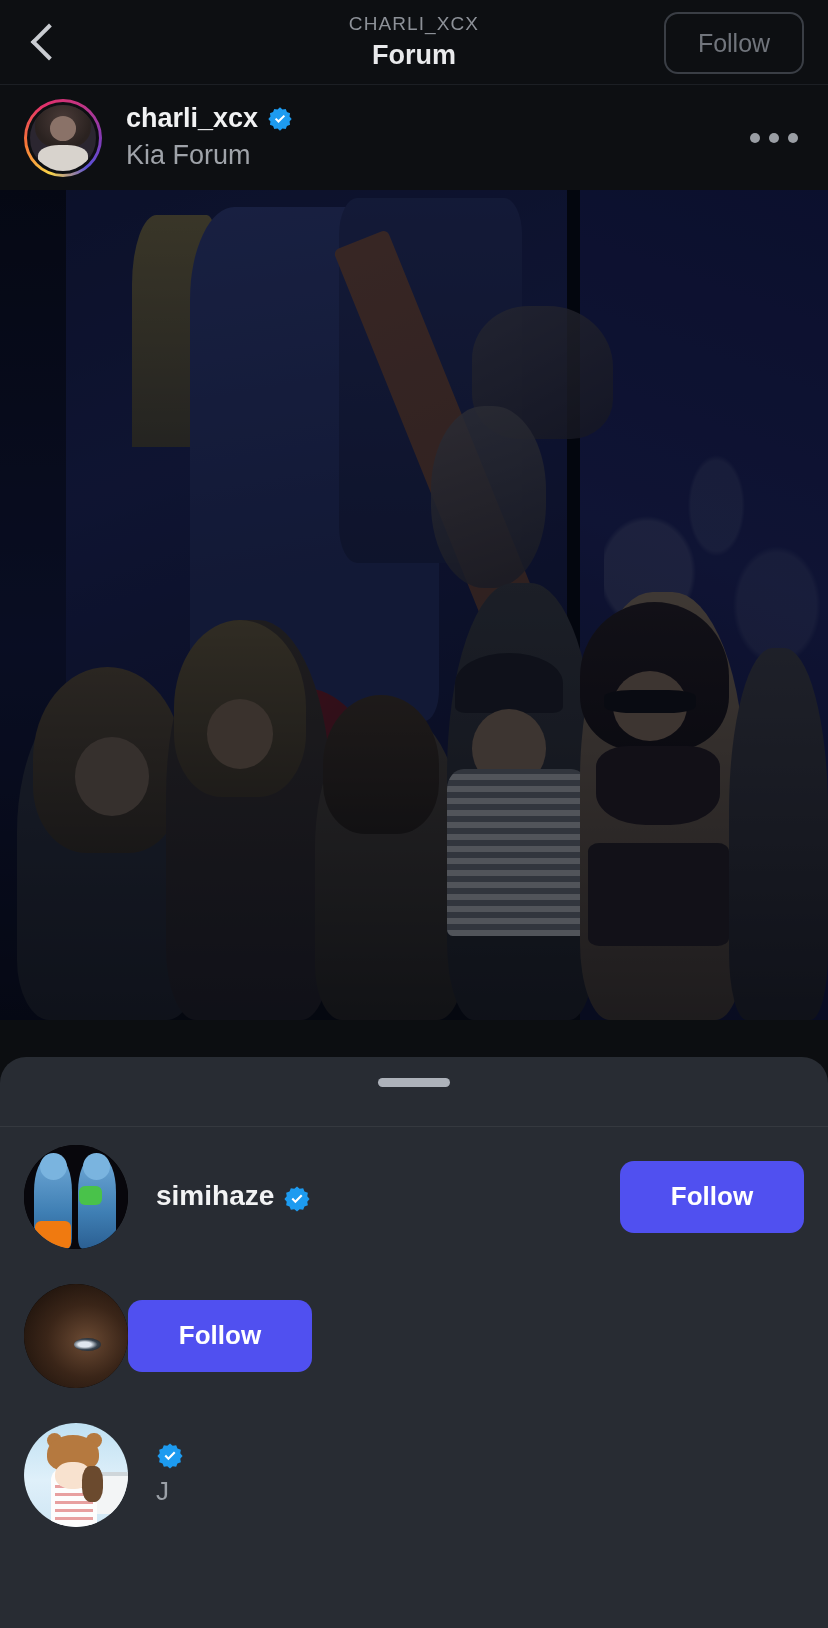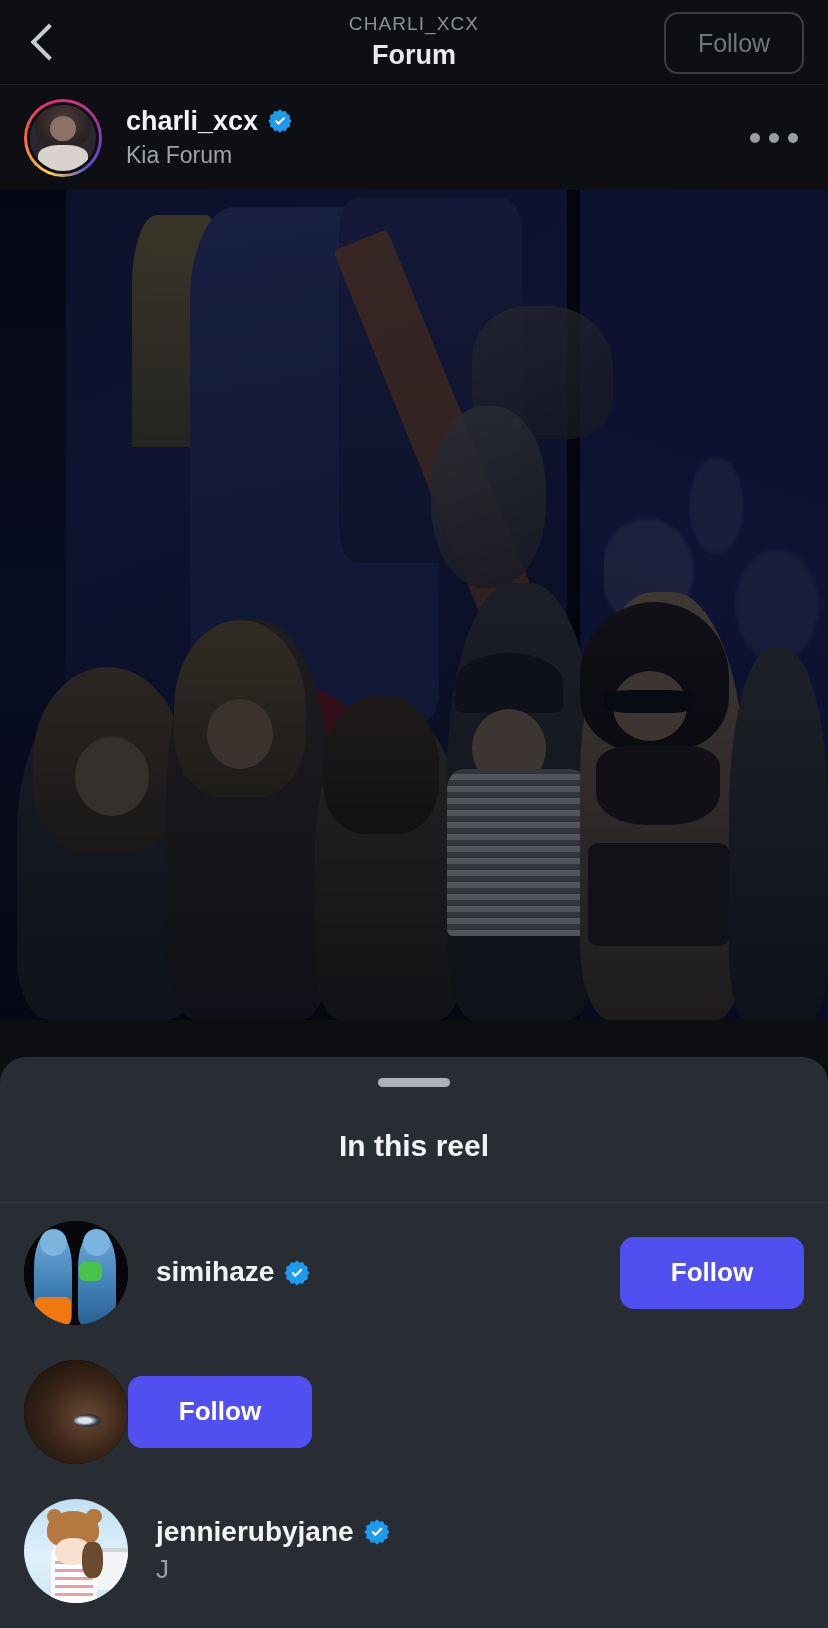--- a/index.html
+++ b/index.html
@@ -118,21 +118,21 @@
   }
   .ph-text { margin-left:24px; flex:1 1 auto; }
   .ph-name-row { display:flex; align-items:center; gap:9px; }
   .ph-name {
     font-size:27px;
     font-weight:bold;
     color:#f1f2f3;
     line-height:1.15;
   }
   .ph-sub {
-    font-size:23px;
+    font-size:27px;
     color:#9fa3a9;
     margin-top:5px;
     line-height:1.2;
   }
   .dots {
     display:flex; gap:9px; align-items:center;
     padding:14px 6px;
   }
   .dots i {
     width:10px; height:10px;
@@ -309,21 +309,21 @@
     flex:0 0 auto;
     position:relative;
     background:#000;
   }
   .row-txt {
     margin-left:28px;
     flex:1 1 auto;
     min-width:0;
   }
   .row-name-line {
-    display:flex; align-items:center; gap:9px;
+    display:flex; align-items:flex-end; gap:9px;
   }
   .row-name {
     font-size:28px;
     font-weight:bold;
     color:#f2f3f4;
     line-height:1.15;
     white-space:nowrap;
   }
   .row-sub {
     font-size:26px;
@@ -496,21 +496,20 @@
           <div class="p a5b"></div>
           <div class="p a5s"></div>
         <div class="p a6"></div>
       </div>
     </div>
     <div class="media-dim"></div>
   </div>
 
   <div class="sheet">
     <div class="handle"></div>
-    <div class="sheet-title">In this reel</div>
     <div class="sheet-div"></div>
 
     <div class="row">
       <div class="row-av">
         <div class="av-simi">
           <div class="fig f1"></div>
             <div class="fig f2"></div>
           <div class="hd h1"></div>
             <div class="hd h2"></div>
           <div class="pants"></div>
@@ -552,21 +551,20 @@
           <div class="stripes"></div>
           <div class="ear1"></div>
             <div class="ear2"></div>
           <div class="hat"></div>
           <div class="face"></div>
           <div class="hair"></div>
         </div>
       </div>
       <div class="row-txt">
         <div class="row-name-line">
-          <span class="row-name">jennierubyjane</span>
           <span class="verified">
             <svg width="28" height="28" viewBox="0 0 24 24">
               <path fill="#1d9bf0" d="M12 1.2l2.3 2.0 3.0-.5 1.1 2.9 2.9 1.1-.5 3.0 2.0 2.3-2.0 2.3.5 3.0-2.9 1.1-1.1 2.9-3.0-.5L12 22.8l-2.3-2.0-3.0.5-1.1-2.9-2.9-1.1.5-3.0L1.2 12l2.0-2.3-.5-3.0 2.9-1.1 1.1-2.9 3.0.5z"></path>
               <path fill="#fff" d="M10.6 15.6L7.3 12.3l1.3-1.3 2.0 2.0 4.8-4.8 1.3 1.3z"></path>
             </svg>
           </span>
         </div>
         <div class="row-sub">J</div>
       </div>
     </div>

